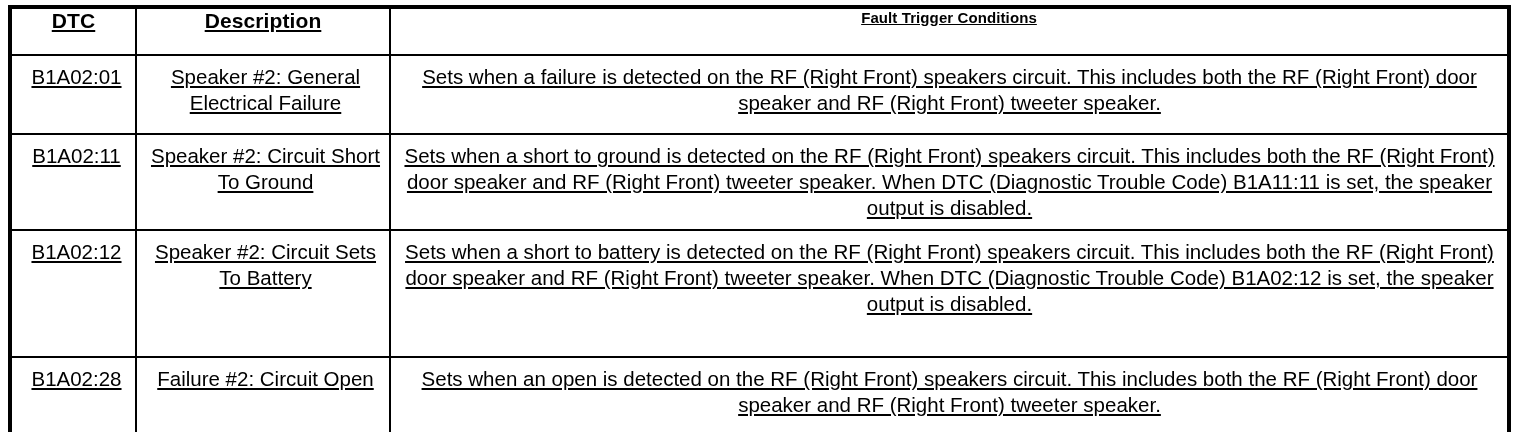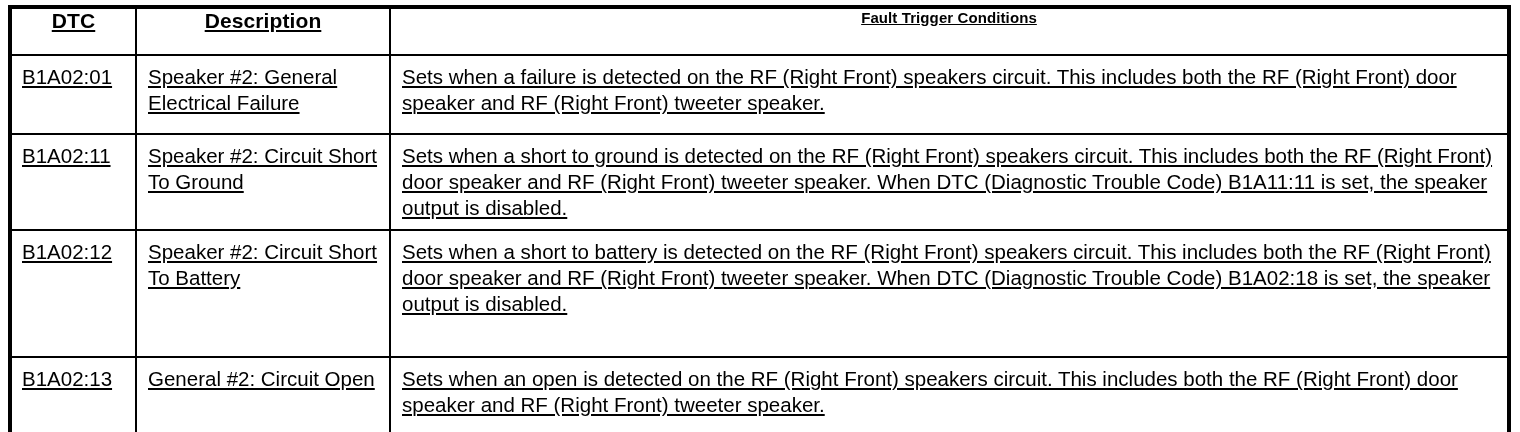--- a/index.html
+++ b/index.html
@@ -62,20 +62,21 @@
   thead th.h-cond { font-size: 15px; }
 
   
   tbody td {
     font-size: 20.5px;
     line-height: 26px;
     font-weight: normal;
   }
   tbody td .cell-inner {
     padding: 8px 10px 8px 11px;
+    text-align: center;
   }
   tbody td.cell-dtc .cell-inner {
     white-space: nowrap;
     padding-left: 10px;
     padding-right: 4px;
   }
   tbody td.cell-desc .cell-inner {
     padding-left: 11px;
     padding-right: 6px;
   }
@@ -127,32 +128,32 @@
           </td>
         <td class="cell-cond">
             <div class="cell-inner">Sets when a short to ground is detected on the RF (Right Front) speakers circuit. This includes both the RF (Right Front) door speaker and RF (Right Front) tweeter speaker. When DTC (Diagnostic Trouble Code) B1A11:11 is set, the speaker output is disabled.</div>
           </td>
       </tr>
       <tr class="row-2">
         <td class="cell-dtc">
             <div class="cell-inner">B1A02:12</div>
           </td>
         <td class="cell-desc">
-            <div class="cell-inner">Speaker #2: Circuit Short To Battery</div>
+            <div class="cell-inner">Speaker #2: Circuit Sets To Battery</div>
           </td>
         <td class="cell-cond">
-            <div class="cell-inner">Sets when a short to battery is detected on the RF (Right Front) speakers circuit. This includes both the RF (Right Front) door speaker and RF (Right Front) tweeter speaker. When DTC (Diagnostic Trouble Code) B1A02:18 is set, the speaker output is disabled.</div>
+            <div class="cell-inner">Sets when a short to battery is detected on the RF (Right Front) speakers circuit. This includes both the RF (Right Front) door speaker and RF (Right Front) tweeter speaker. When DTC (Diagnostic Trouble Code) B1A02:12 is set, the speaker output is disabled.</div>
           </td>
       </tr>
       <tr class="row-3">
         <td class="cell-dtc">
-            <div class="cell-inner">B1A02:13</div>
+            <div class="cell-inner">B1A02:28</div>
           </td>
         <td class="cell-desc">
-            <div class="cell-inner">General #2: Circuit Open</div>
+            <div class="cell-inner">Failure #2: Circuit Open</div>
           </td>
         <td class="cell-cond">
             <div class="cell-inner">Sets when an open is detected on the RF (Right Front) speakers circuit. This includes both the RF (Right Front) door speaker and RF (Right Front) tweeter speaker.</div>
           </td>
       </tr>
     </tbody>
   </table>
 </div>
 
 </body></html>

